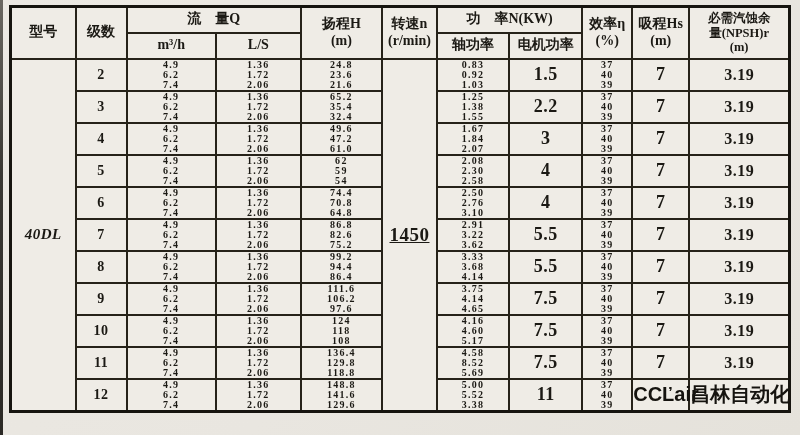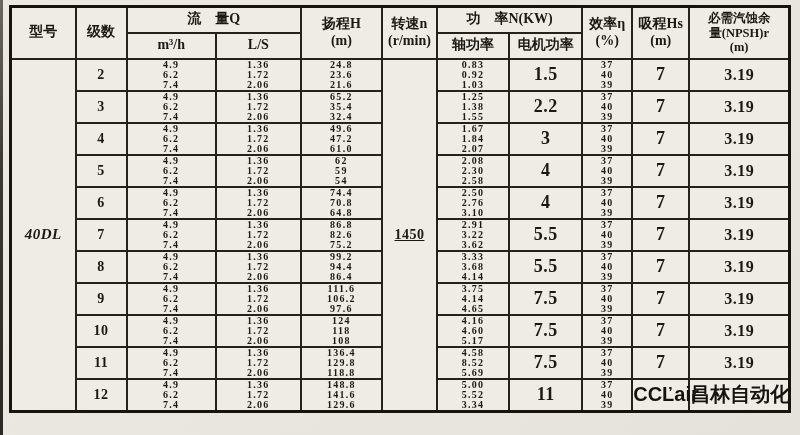--- a/index.html
+++ b/index.html
@@ -32,21 +32,21 @@
   }
   th.npsh-h{font-size:12.5px;line-height:1.15;}
   tbody tr{height:31px;}
   tbody td{font-weight:bold;overflow:hidden;}
   td.triple{font-size:10px;line-height:10px;letter-spacing:1.3px;margin-left:48px;}
   td.triple div{height:10px;}
   td.stage-cell{font-size:14px;letter-spacing:.5px;}
   td.single-cell{font-size:18px;letter-spacing:.5px;}
   td.npsh{font-size:16px;margin-top:12px;}
   td.model-cell{font-size:15px;letter-spacing:.5px;font-style:italic;}
-  td.speed-cell{font-size:14px;letter-spacing:.5px;text-decoration:underline;}
+  td.speed-cell{font-size:19px;letter-spacing:.5px;text-decoration:underline;}
   td.wm{
     font-family:"Liberation Sans","DejaVu Sans",sans-serif;
     font-weight:600;font-size:20px;letter-spacing:0;
     white-space:nowrap;overflow:visible;color:#15130f;
   }
   td.wm2{font-size:20px;font-weight:700;margin-top:23px;}
 </style>
 </head>
 <body>
 
@@ -427,21 +427,21 @@
           <div>2.06</div>
         </td>
         <td class="triple">
           <div>148.8</div>
           <div>141.6</div>
           <div>129.6</div>
         </td>
         <td class="triple">
           <div>5.00</div>
           <div>5.52</div>
-          <div>3.34</div>
+          <div>3.38</div>
         </td>
         <td class="single-cell">11</td>
         <td class="triple">
           <div>37</div>
           <div>40</div>
           <div>39</div>
         </td>
         <td class="wm">CCĽair</td>
         <td class="wm wm2">昌林自动化</td>
       </tr>

